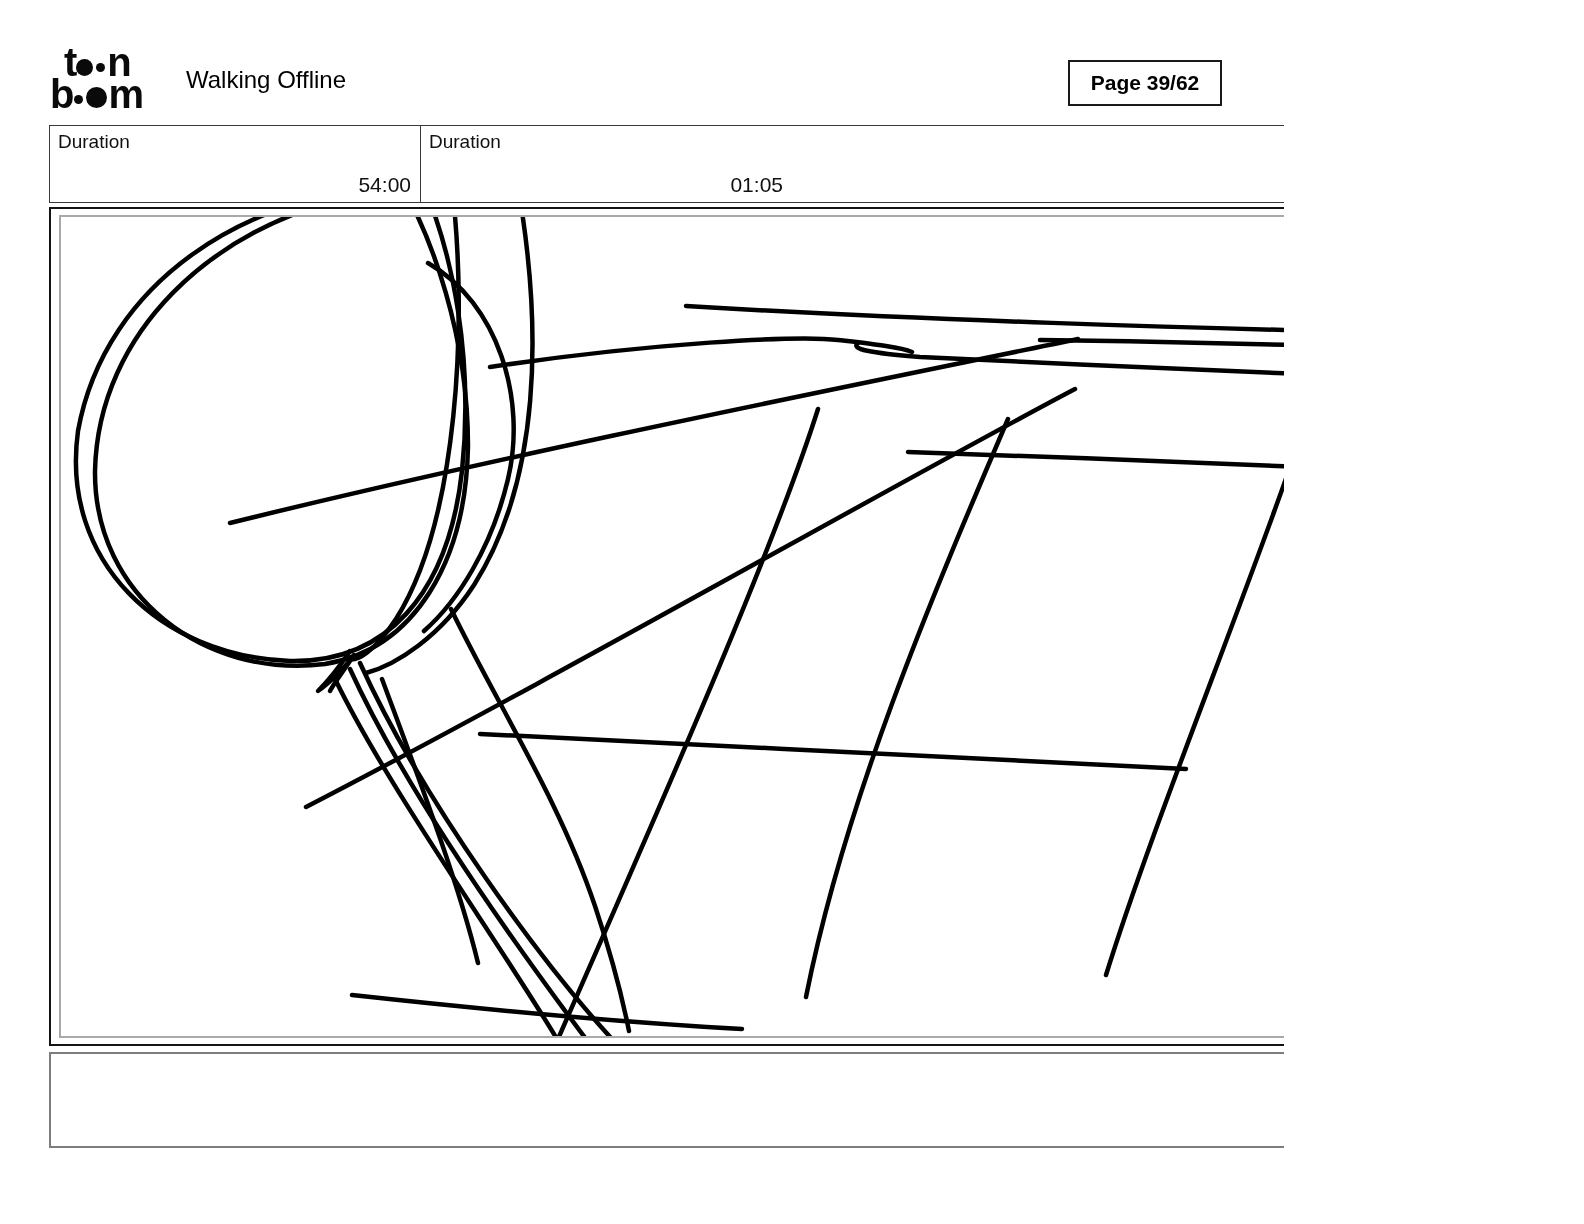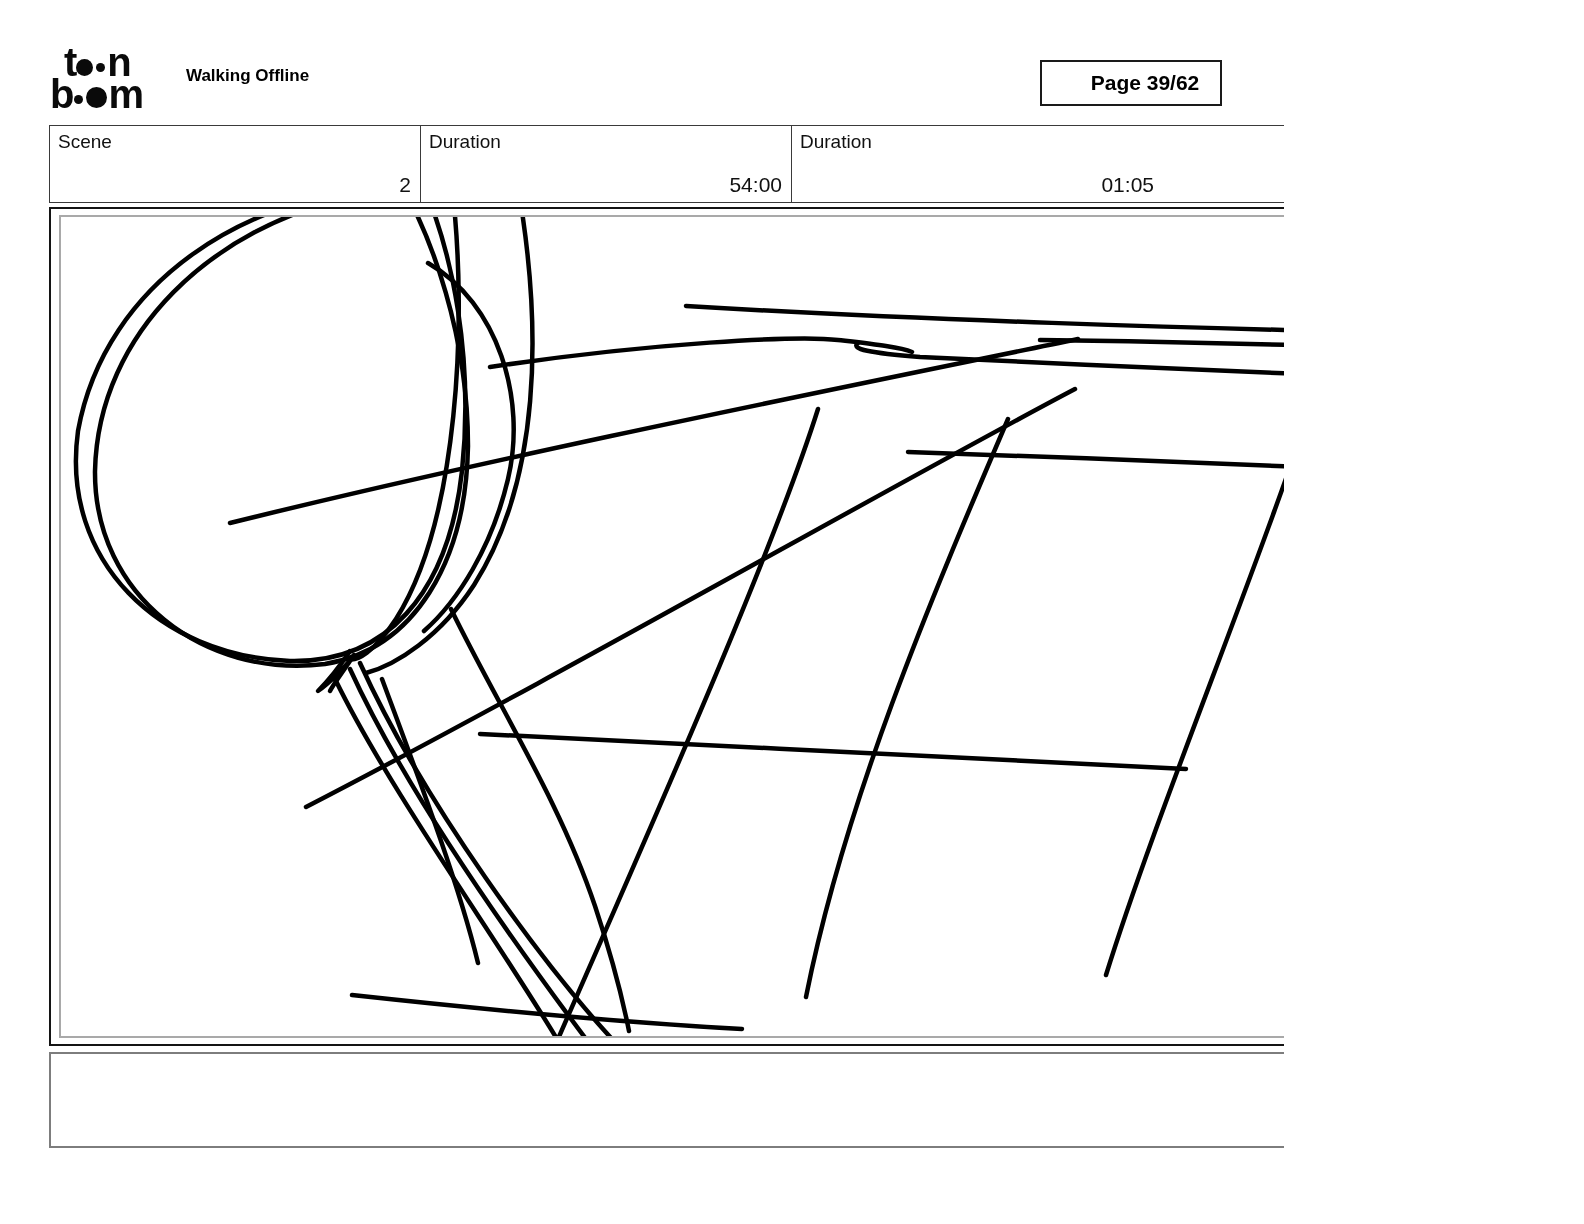--- a/index.html
+++ b/index.html
@@ -18,27 +18,27 @@
     font-size:40px;color:#0a0a0a;user-select:none;
   }
   .logo .row{white-space:nowrap;display:block;}
   .logo .row1{margin-left:14px;}
   .dot{display:inline-block;background:#0a0a0a;border-radius:50%;vertical-align:baseline;}
   .dot-lg{width:17px;height:17px;margin:0 1px;}
   .dot-sm{width:9px;height:9px;margin:0 2px 4px 2px;}
   .dot-xl{width:21px;height:21px;margin:0 1px;}
   .doc-title{
     position:absolute;left:186px;top:66px;
-    font-size:17px;font-weight:bold;
+    font-size:24px;font-weight:normal;
   }
   .page-box{
     position:absolute;right:62px;top:60px;width:150px;height:42px;
     border:2px solid #1a1a1a;
     display:flex;align-items:center;justify-content:center;
-    font-size:21px;font-weight:bold;padding-left:28px;
+    font-size:21px;font-weight:bold;
   }
   
   .info-row{
     position:absolute;left:49px;top:125px;width:1486px;height:78px;
     display:grid;grid-template-columns:1fr 1fr 1fr 1fr;
     border:1px solid #3a3a3a;box-sizing:border-box;
   }
   .info-cell{
     position:relative;border-right:1px solid #3a3a3a;box-sizing:border-box;
   }
@@ -78,24 +78,20 @@
   </div>
 
   <div class="doc-title">Walking Offline</div>
 
   <div class="page-box">
     <span>Page 39/62</span>
   </div>
 
   <div class="info-row">
     <div class="info-cell">
-      <div class="info-label">Scene</div>
-      <div class="info-value">2</div>
-    </div>
-    <div class="info-cell">
       <div class="info-label">Duration</div>
       <div class="info-value">54:00</div>
     </div>
     <div class="info-cell">
       <div class="info-label">Duration</div>
       <div class="info-value">01:05</div>
     </div>
   </div>
 
   <div class="panel">

